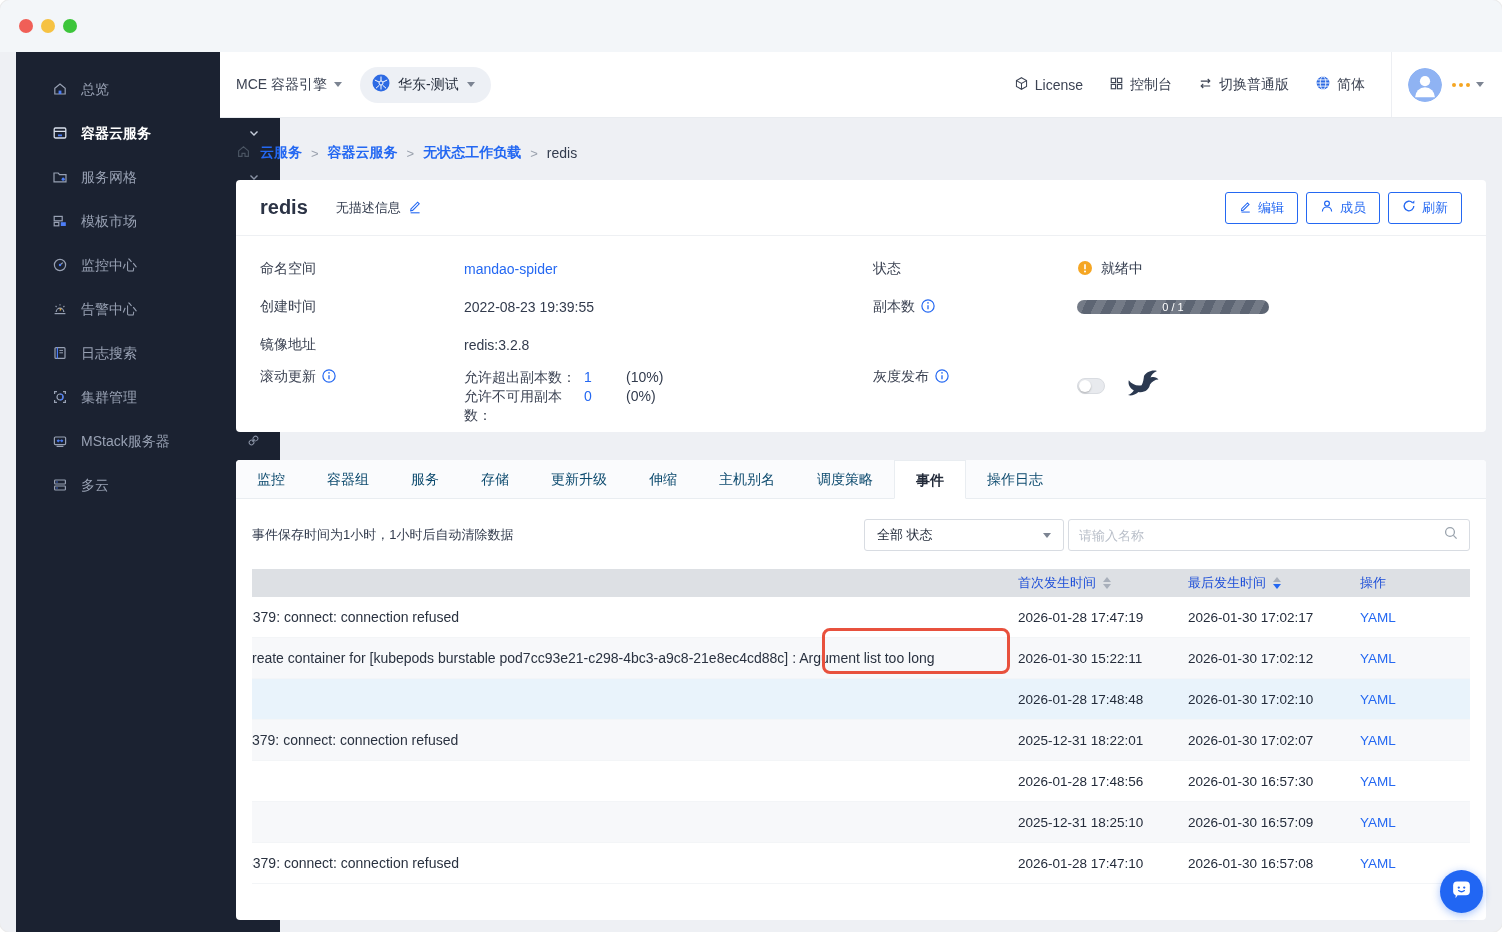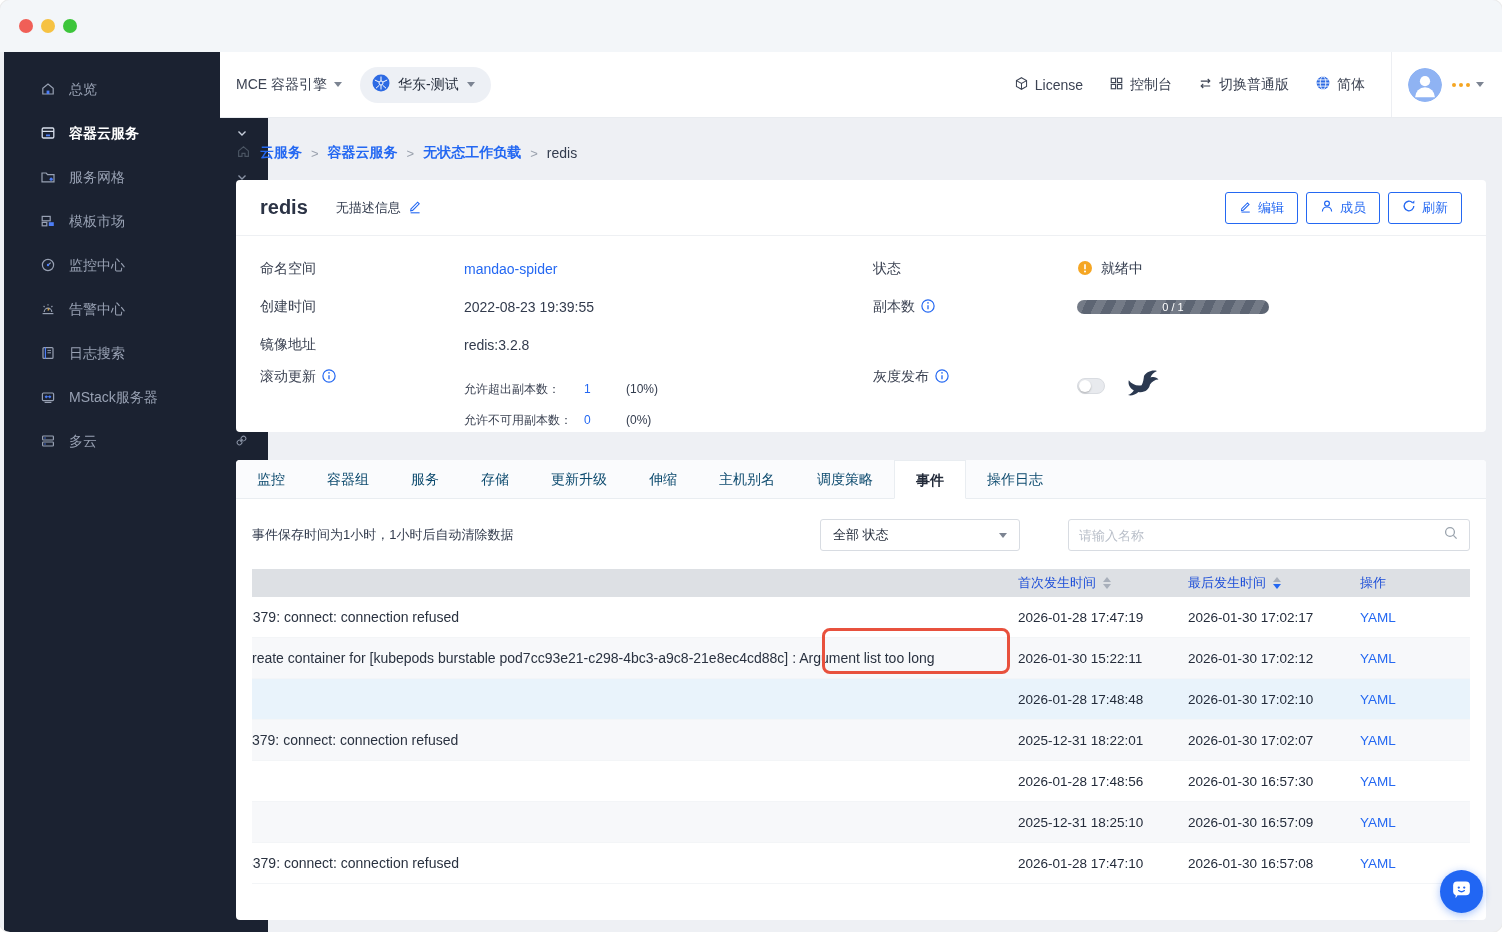--- a/index.html
+++ b/index.html
@@ -7,21 +7,21 @@
   .window { position:relative; width:1502px; height:932px; border-radius:10px; overflow:hidden;
             background:#eef0f4; box-shadow:0 0 0 1px rgba(0,0,0,0.08); }
 
   
   .titlebar { position:absolute; top:0; left:0; right:0; height:52px; background:#f3f6f9; }
   .lights { position:absolute; top:19px; left:19px; display:flex; gap:8px; }
   .light { width:14px; height:14px; border-radius:50%; }
   .light.red { background:#f05f57; } .light.yellow { background:#f6c243; } .light.green { background:#3dc53b; }
 
   
-  .sidebar { position:absolute; top:52px; left:4px; bottom:0; width:264px; background:#1b2231; padding-top:16px; }
+  .sidebar { position:absolute; top:52px; left:16px; bottom:0; width:264px; background:#1b2231; padding-top:16px; }
   .side-item { height:44px; display:flex; align-items:center; gap:13px; padding:0 20px 0 36px;
                color:#98a1b3; font-size:14px; cursor:pointer; }
   .side-item .lbl { flex:1; white-space:nowrap; }
   .side-item.active { color:#ffffff; font-weight:bold; }
   .side-item svg { flex:none; }
 
   
   .topbar { position:absolute; top:52px; left:220px; right:0; height:66px; background:#fff;
             border-bottom:1px solid #e9ecf0; display:flex; align-items:center; padding:0 0 0 16px; }
   .product { display:flex; align-items:center; gap:7px; font-size:14px; color:#3c4353; cursor:pointer; }
@@ -52,21 +52,21 @@
   .btn { height:32px; padding:0 13px; border:1px solid #2468f2; border-radius:3px; background:#fff;
          color:#2468f2; font-size:13px; display:flex; align-items:center; gap:6px; cursor:pointer;
          font-family:inherit; }
 
   .card1-body { padding:14px 24px 0; display:grid; grid-template-columns:1fr 1fr; column-gap:24px; }
   .field { min-height:38px; display:flex; align-items:center; font-size:14px; }
   .field.top { align-items:flex-start; padding-top:4px; }
   .f-label { width:204px; flex:none; color:#3c4353; display:flex; align-items:center; gap:6px; }
   .f-value { color:#323b4d; }
   .link-blue { color:#2468f2; cursor:pointer; }
-  .roll-line { display:flex; font-size:12px; line-height:19px; color:#3c4353;margin-top:12px; }
+  .roll-line { display:flex; font-size:14px; line-height:19px; color:#3c4353; }
   .roll-line .rl { width:120px; }
   .roll-line .rv { width:42px; color:#2468f2; }
   .roll-line .rp { color:#323b4d; }
   .status-val { display:flex; align-items:center; gap:8px; color:#323b4d; }
   .progress { width:192px; height:14px; border-radius:8px; background:#5d6573;
               background-image:repeating-linear-gradient(115deg, rgba(255,255,255,0.14) 0 9px, transparent 9px 18px);
               color:#fff; font-size:11px; display:flex; align-items:center; justify-content:center; }
   .toggle { width:28px; height:16px; border-radius:8px; background:#e8eaee; border:1px solid #d9dce1;
             position:relative; display:inline-block; cursor:pointer; }
   .toggle::after { content:""; position:absolute; left:1px; top:1px; width:12px; height:12px; border-radius:50%;
@@ -74,21 +74,21 @@
   .gray-val { display:flex; align-items:center; gap:18px; }
 
   
   .card2 { margin-top:28px; height:460px; }
   .tabstrip { height:39px; background:#fafbfd; border-bottom:1px solid #e9edf1; display:flex;
               border-radius:4px 4px 0 0; }
   .tab { padding:0 21px; line-height:38px; font-size:14px; color:#0c4a6e; cursor:pointer; white-space:nowrap; }
   .tab.active { background:#fff; border:1px solid #e9edf1; border-bottom:1px solid #fff; margin-bottom:-1px;
                 font-weight:bold; color:#232b3a; }
 
-  .filters { display:flex; align-items:center; margin:20px 16px 0;gap:44px; }
+  .filters { display:flex; align-items:center; margin:20px 16px 0; }
   .note { font-size:13px; color:#323b4d; }
   .select { margin-left:auto; width:200px; height:32px; border:1px solid #d8dce2; border-radius:3px;
             background:#fff; display:flex; align-items:center; padding:0 12px; font-size:13px; color:#232b3a;
             cursor:pointer; }
   .select .caret-dn { margin-left:auto; }
   .searchbox { width:402px; height:32px; border:1px solid #d8dce2; border-radius:3px; background:#fff;
                margin-left:4px; display:flex; align-items:center; padding:0 10px; }
   .searchbox input { flex:1; border:none; outline:none; font-size:13px; color:#232b3a; font-family:inherit; background:transparent; }
   .searchbox input::placeholder { color:#b9bfc9; }
 
@@ -204,20 +204,31 @@
             <path d="M5.4 2.6v10.8" stroke="#4d7ef7" stroke-width="1.2"></path>
             <path d="M7.4 5.4h3.6M7.4 7.8h3.6" stroke="#98a1b3" stroke-width="1"></path>
           </svg></span>
       <span class="lbl">日志搜索</span>
       <span><svg width="13" height="13" viewBox="0 0 16 16">
             <g transform="rotate(45 8 8)" stroke="#8a93a5" fill="none" stroke-width="1.2">
               <rect x="5.2" y="1.6" width="5.6" height="6" rx="2.8"></rect>
               <rect x="5.2" y="8.4" width="5.6" height="6" rx="2.8"></rect>
               <path d="M8 6v4"></path>
             </g>
+          </svg></span>
+    </div>
+    <div class="side-item">
+      <span><svg width="16" height="16" viewBox="0 0 16 16">
+            <circle cx="8" cy="8" r="3" fill="none" stroke="#98a1b3" stroke-width="1.2"></circle>
+            <path d="M8 5a3 3 0 0 1 0 6" stroke="#4d7ef7" stroke-width="1.2" fill="none"></path>
+            <path d="M2.6 5V2.6H5M11 2.6h2.4V5M13.4 11v2.4H11M5 13.4H2.6V11" fill="none" stroke="#98a1b3" stroke-width="1.2"></path>
+          </svg></span>
+      <span class="lbl">集群管理</span>
+      <span><svg width="12" height="12" viewBox="0 0 12 12">
+            <path d="M2.5 4.5 6 8l3.5-3.5" fill="none" stroke="#8a93a5" stroke-width="1.4"></path>
           </svg></span>
     </div>
     <div class="side-item">
       <span><svg width="16" height="16" viewBox="0 0 16 16">
             <rect x="2.4" y="4" width="11.2" height="7.6" rx="1" fill="none" stroke="#98a1b3" stroke-width="1.2"></rect>
             <path d="M5.4 7.8h5.2M6.6 6.6 5.4 7.8l1.2 1.2M9.4 6.6l1.2 1.2L9.4 9" stroke="#4d7ef7" stroke-width="1.1" fill="none"></path>
             <path d="M4.6 13.4h6.8" stroke="#98a1b3" stroke-width="1.2"></path>
           </svg></span>
       <span class="lbl">MStack服务器</span>
       <span><svg width="13" height="13" viewBox="0 0 16 16">

